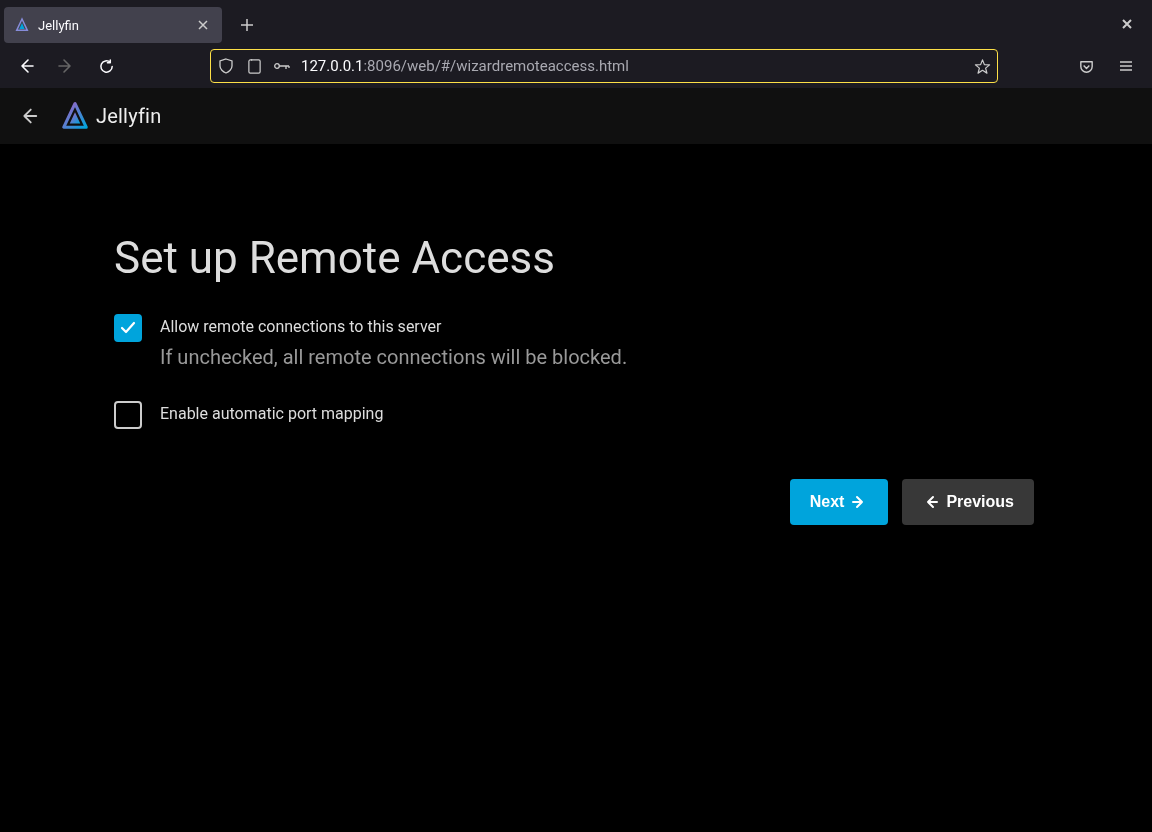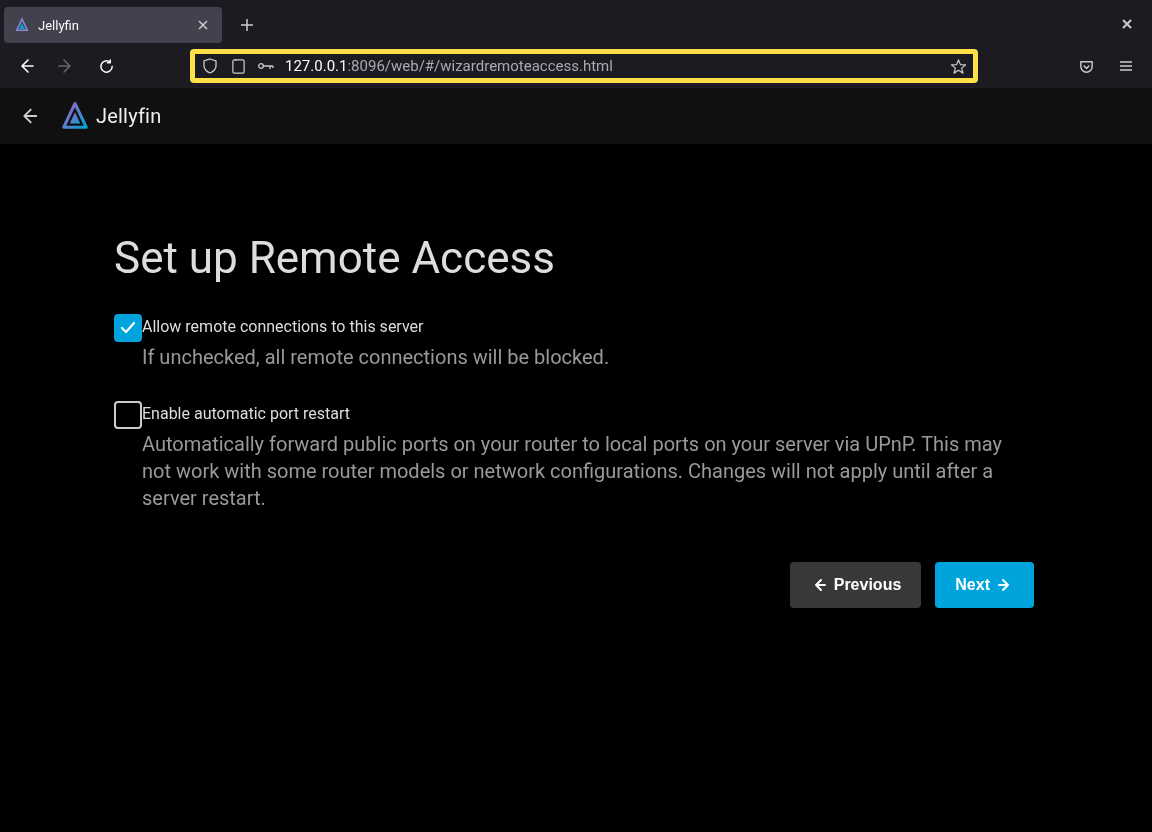--- a/index.html
+++ b/index.html
@@ -80,27 +80,27 @@
     color: #fbfbfe;
     border-radius: 4px;
     cursor: pointer;
   }
   .nav-btn.disabled { color: #666; }
   .address-bar {
     flex: 0 0 auto;
     width: 788px;
     height: 34px;
     background: #1c1b22;
-    border: 5px solid #fde047;
+    border: 1px solid #fde047;
     border-radius: 4px;
     display: flex;
     align-items: center;
     padding: 0 6px;
     gap: 10px;
-    margin-left: 60px;
+    margin-left: 80px;
   }
   .addr-icon {
     width: 18px; height: 18px;
     display: flex; align-items: center; justify-content: center;
     color: #ccc;
   }
   .url-text {
     flex: 1;
     font-size: 15px;
     color: #a9a9b1;
@@ -149,20 +149,21 @@
     margin-left: 114px;
   }
   .wizard h1 {
     font-size: 44px;
     font-weight: 400;
     color: #ddd;
     margin-bottom: 30px;
   }
   .option {
     display: flex;
+    gap: 18px;
     margin-bottom: 30px;
   }
   .checkbox {
     width: 28px; height: 28px;
     border: 2px solid #ccc;
     border-radius: 4px;
     flex-shrink: 0;
     display: flex;
     align-items: center;
     justify-content: center;
@@ -340,37 +341,36 @@
       </div>
       <div class="option-text">
         <span class="option-label">Allow remote connections to this server</span>
         <div class="option-desc">If unchecked, all remote connections will be blocked.</div>
       </div>
     </div>
 
     <div class="option">
       <div class="checkbox"></div>
       <div class="option-text">
-        <span class="option-label">Enable automatic port restart</span>
-        <div class="option-desc">Automatically forward public ports on your router to local ports on your server via UPnP. This may not work with some router models or network configurations. Changes will not apply until after a server restart.</div>
+        <span class="option-label">Enable automatic port mapping</span>
       </div>
     </div>
 
     <div class="button-row">
+      <button class="btn btn-primary">
+        <span>Next</span>
+        <span>
+          <svg width="18" height="18" viewBox="0 0 18 18">
+              <path d="M7 4 L12 9 L7 14 M12 9 H3" stroke="#fff" stroke-width="2" fill="none" stroke-linecap="round" stroke-linejoin="round"></path>
+            </svg>
+        </span>
+      </button>
       <button class="btn btn-secondary">
         <span>
           <svg width="18" height="18" viewBox="0 0 18 18">
               <path d="M11 4 L6 9 L11 14 M6 9 H15" stroke="#fff" stroke-width="2" fill="none" stroke-linecap="round" stroke-linejoin="round"></path>
             </svg>
         </span>
         <span>Previous</span>
       </button>
-      <button class="btn btn-primary">
-        <span>Next</span>
-        <span>
-          <svg width="18" height="18" viewBox="0 0 18 18">
-              <path d="M7 4 L12 9 L7 14 M12 9 H3" stroke="#fff" stroke-width="2" fill="none" stroke-linecap="round" stroke-linejoin="round"></path>
-            </svg>
-        </span>
-      </button>
     </div>
   </div>
 </div>
 
 </body></html>

